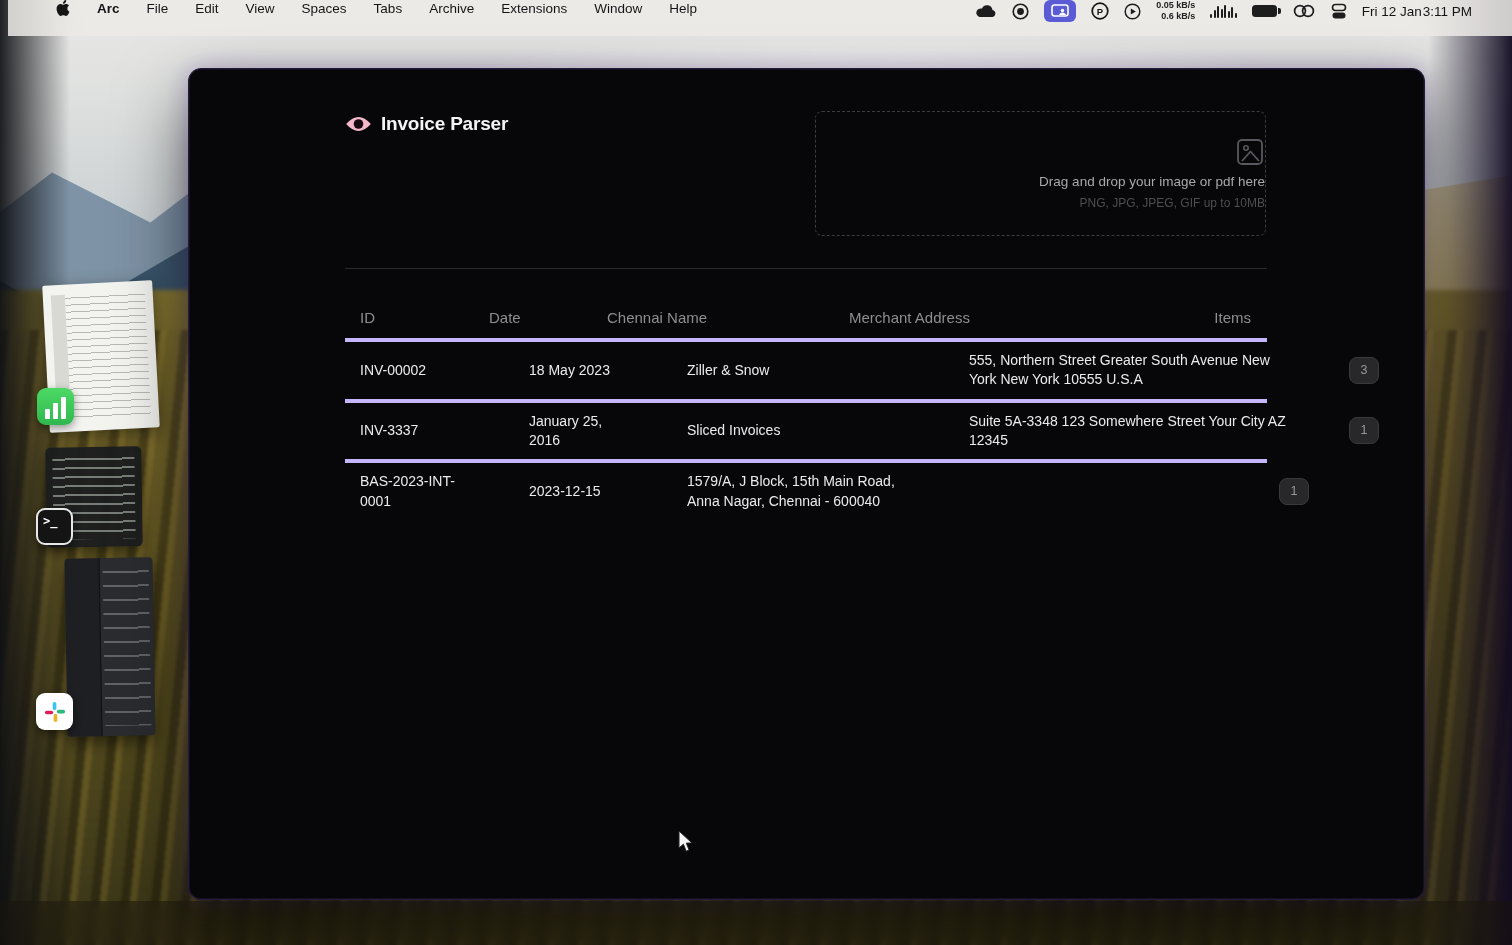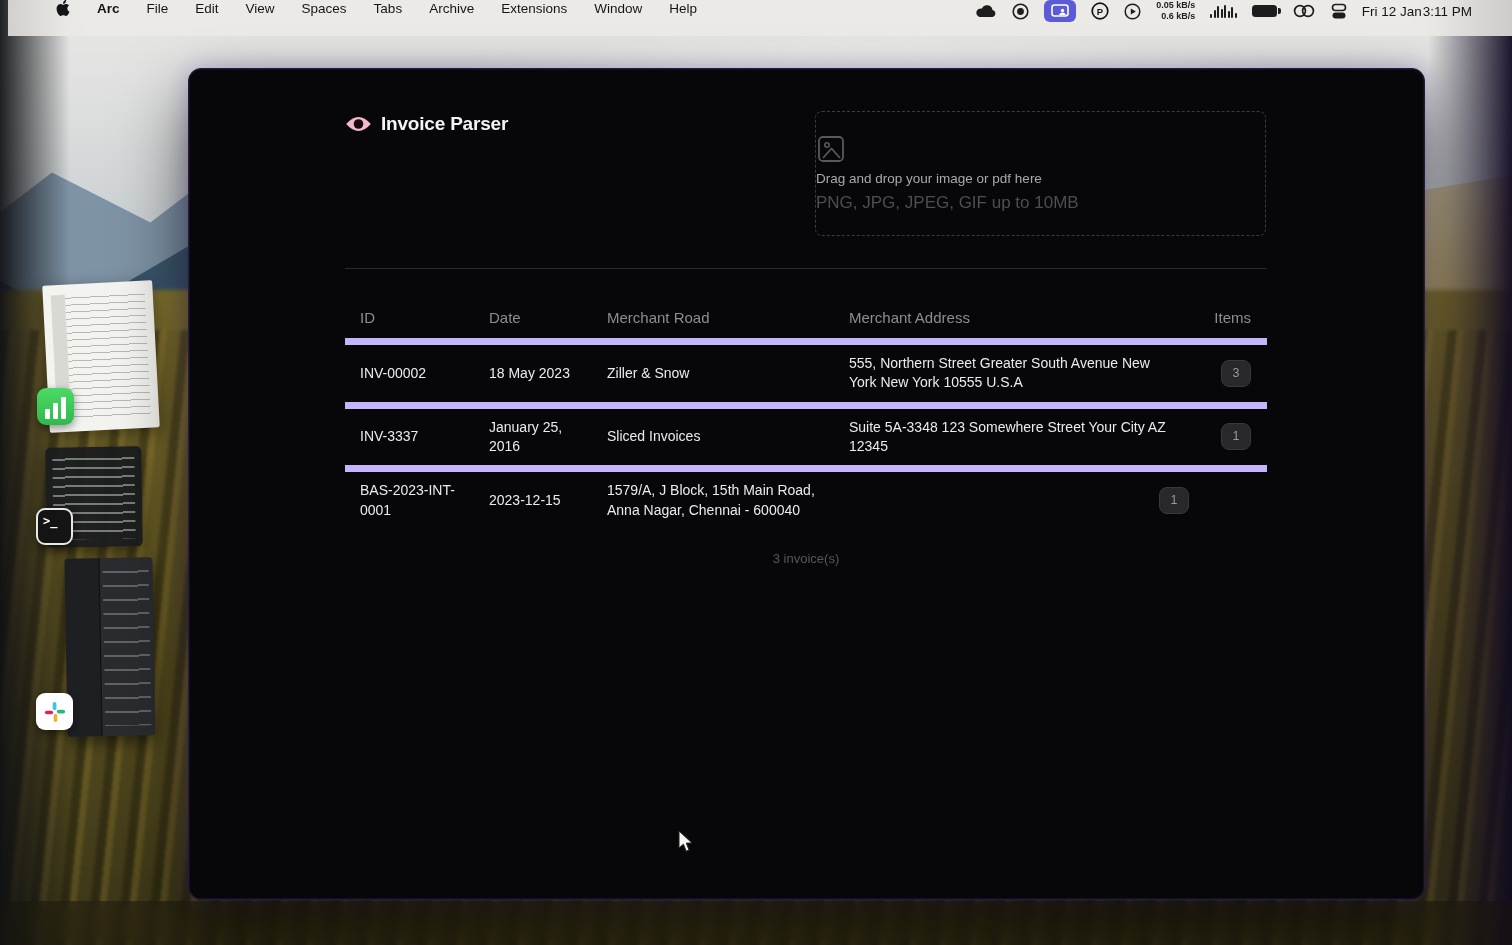--- a/index.html
+++ b/index.html
@@ -80,31 +80,31 @@
   .clock { display:flex; gap:1px; font-size:13.5px; }
 
   
   .window { position:absolute; left:160px; top:68px; width:1237px; height:832px; z-index:20;
     background:#07070a; border-radius:13px; border:1px solid #241a3e;
     box-shadow:0 30px 70px rgba(0,0,0,.6), 0 0 22px rgba(95,60,170,.30), inset 0 0 0 1px rgba(110,80,190,.12);margin-left:28px; }
   .brand { position:absolute; left:156px; top:44px; display:flex; align-items:center; gap:9px; }
   .brand .title { color:#f4f4f6; font-size:19px; font-weight:700; letter-spacing:-.2px; }
   .dropzone { position:absolute; left:626px; top:42px; width:451px; height:125px;
     border:1.5px dashed #3c3c40; border-radius:7px; display:flex; flex-direction:column;
-    align-items:flex-start; justify-content:center; gap:7px; cursor:pointer; }
+    align-items:flex-end; justify-content:center; gap:7px; cursor:pointer; }
   .dz-main { color:#a9a9ad; font-size:13.5px; }
-  .dz-sub { color:#4d4d52; font-size:17px; }
+  .dz-sub { color:#4d4d52; font-size:12px; }
 
   .table { position:absolute; left:156px; top:199px; width:922px; border-top:1px solid #2b2b2e; }
   .thead { display:grid; grid-template-columns:129px 118px 242px 340px 1fr;
     padding:40px 16px 12px 15px; color:#8d8d92; font-size:15px; }
   .thead .c-items { text-align:left; }
   .trow { display:grid; grid-template-columns:129px 118px 242px 340px 1fr; align-items:center;
-    padding:9px 16px 9px 15px; border-top:7px solid #c4b5fd; min-height:55px;
-    color:#ebebee; font-size:14px; line-height:1.38; cursor:default; }
+    padding:9px 16px 9px 15px; border-top:4px solid #c4b5fd; min-height:55px;
+    color:#ebebee; font-size:14px; line-height:1.38; cursor:default;gap:40px; }
   .trow .cell { padding-right:14px; }
   .c-items { display:flex; justify-content:flex-end; }
   .badge { min-width:30px; height:27px; padding:0 6px; border-radius:8px; background:#28282b;
     border:1px solid #39393d; color:#98989d; font-size:12.5px;
     display:flex; align-items:center; justify-content:center; }
   .tfoot { padding:22px 0 0 0; text-align:center; color:#57575c; font-size:13px; }
 
   
   .cursor { position:absolute; left:677px; top:830px; z-index:60; }
 </style>
@@ -240,21 +240,21 @@
         <path d="M7 24 L15.5 14.5 L24 24" fill="none" stroke="#58585e" stroke-width="1.8" stroke-linejoin="round"></path>
       </svg>
       <span class="dz-main">Drag and drop your image or pdf here</span>
       <span class="dz-sub">PNG, JPG, JPEG, GIF up to 10MB</span>
     </div>
 
     <div class="table">
       <div class="thead">
         <span class="cell">ID</span>
         <span class="cell">Date</span>
-        <span class="cell">Merchant Road</span>
+        <span class="cell">Chennai Name</span>
         <span class="cell">Merchant Address</span>
         <span class="cell c-items">Items</span>
       </div>
 
       <div class="trow">
         <span class="cell">INV-00002</span>
         <span class="cell">18 May 2023</span>
         <span class="cell">Ziller &amp; Snow</span>
         <span class="cell">555, Northern Street Greater South Avenue New York New York 10555 U.S.A</span>
         <span class="c-items">
@@ -274,21 +274,20 @@
 
       <div class="trow">
         <span class="cell">BAS-2023-INT-0001</span>
         <span class="cell">2023-12-15</span>
         <span class="cell">1579/A, J Block, 15th Main Road, Anna Nagar, Chennai - 600040</span>
         <span class="c-items">
             <span class="badge">1</span>
           </span>
       </div>
 
-      <div class="tfoot">3 invoice(s)</div>
     </div>
   </div>
 
   <div class="cursor">
     <svg width="19" height="24" viewBox="0 0 19 24">
       <path d="M2 1 L2 18 L6.4 14.2 L9.2 21.2 L12.1 20 L9.3 13.1 L15 13 Z" fill="#f5f5f5" stroke="#222" stroke-width="1"></path>
     </svg>
   </div>
 
 </div>

